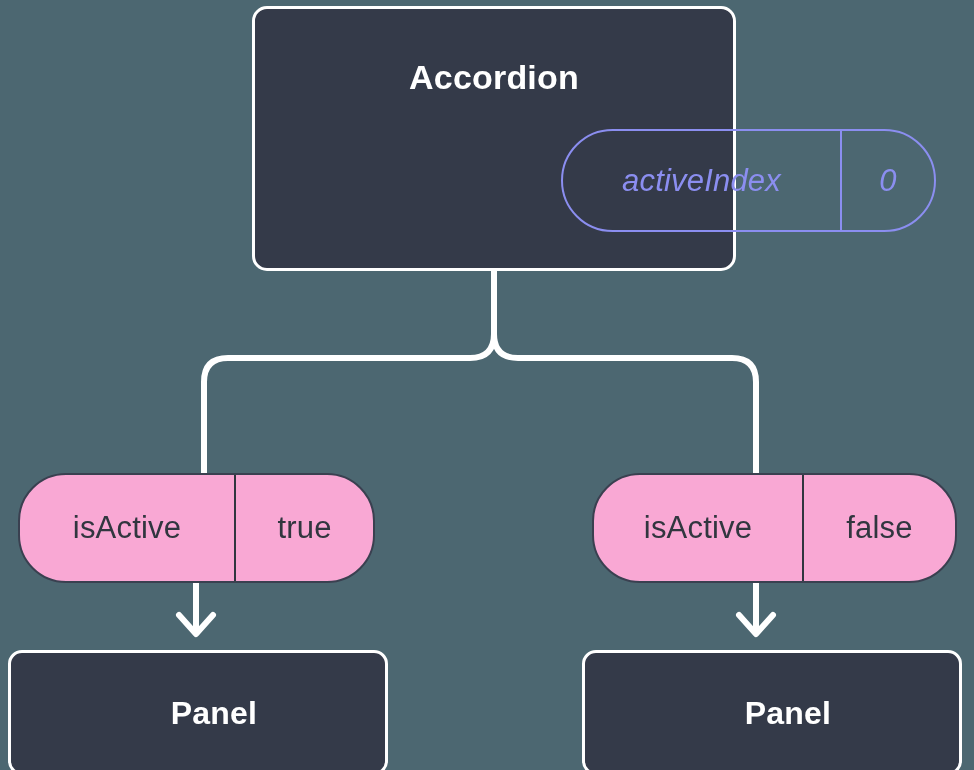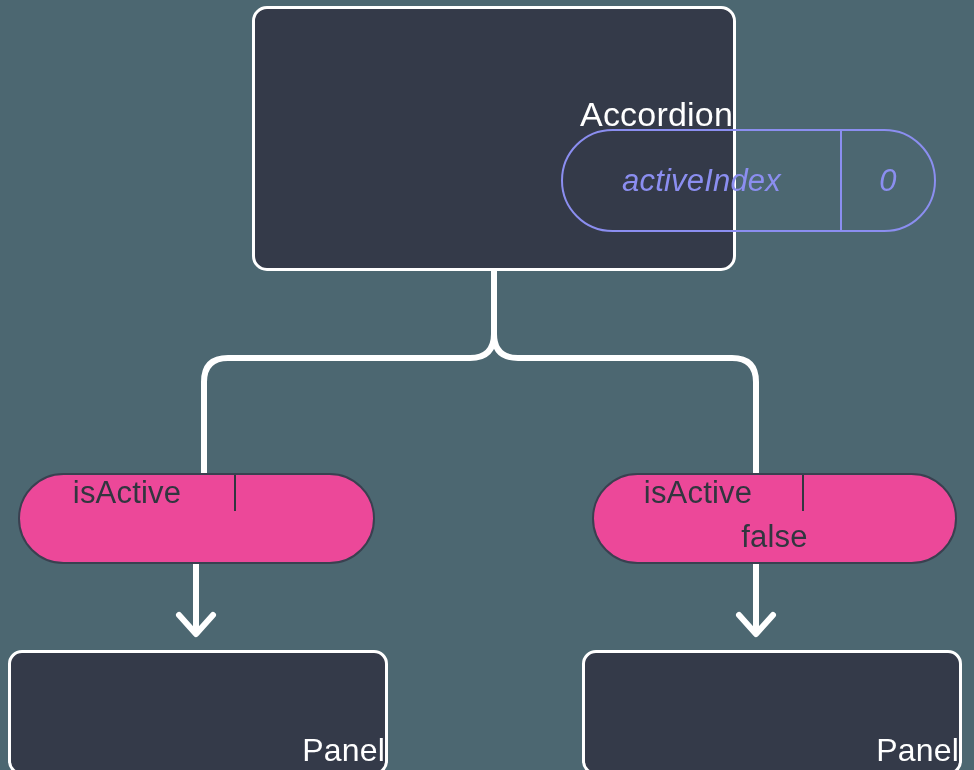--- a/index.html
+++ b/index.html
@@ -39,26 +39,25 @@
   #accordion-card {
     left: 252px;
     top: 6px;
     width: 484px;
     height: 265px;
   }
   .card-title {
     position: absolute;
     left: 0;
     right: 0;
-    text-align: right;
+    text-align: center;
     color: #ffffff;
     font-size: 34px;
-    font-weight: 400;
+    font-weight: 700;
     letter-spacing: 0.2px;
-    margin-top: 37px;
   }
   #accordion-card .card-title {
     top: 49px;
   }
 
   
   .state-pill-outline {
     position: absolute;
     box-sizing: border-box;
     display: flex;
@@ -92,27 +91,26 @@
   #accordion-state-pill .pill-value {
     flex: 1;
   }
 
   
   .state-pill-filled {
     position: absolute;
     box-sizing: border-box;
     display: flex;
     align-items: stretch;
-    background: #ec4899;
+    background: #f9a8d4;
     border: 2px solid #3a4050;
     border-radius: 48px;
     overflow: hidden;
     top: 473px;
-    height: 91px;
-    flex-direction: column;
+    height: 110px;
   }
   #left-state-pill {
     left: 18px;
     width: 357px;
   }
   #right-state-pill {
     left: 592px;
     width: 365px;
   }
   .state-pill-filled .pill-key,
@@ -191,20 +189,21 @@
     <div class="card-title">Accordion</div>
 
     <div class="state-pill-outline" id="accordion-state-pill">
       <div class="pill-key">activeIndex</div>
       <div class="pill-value">0</div>
     </div>
   </div>
 
   <div class="state-pill-filled" id="left-state-pill">
     <div class="pill-key">isActive</div>
+    <div class="pill-value">true</div>
   </div>
 
   <div class="state-pill-filled" id="right-state-pill">
     <div class="pill-key">isActive</div>
     <div class="pill-value">false</div>
   </div>
 
   <div class="child-card" id="left-panel-card">
     <div class="card-title">Panel</div>
   </div>

